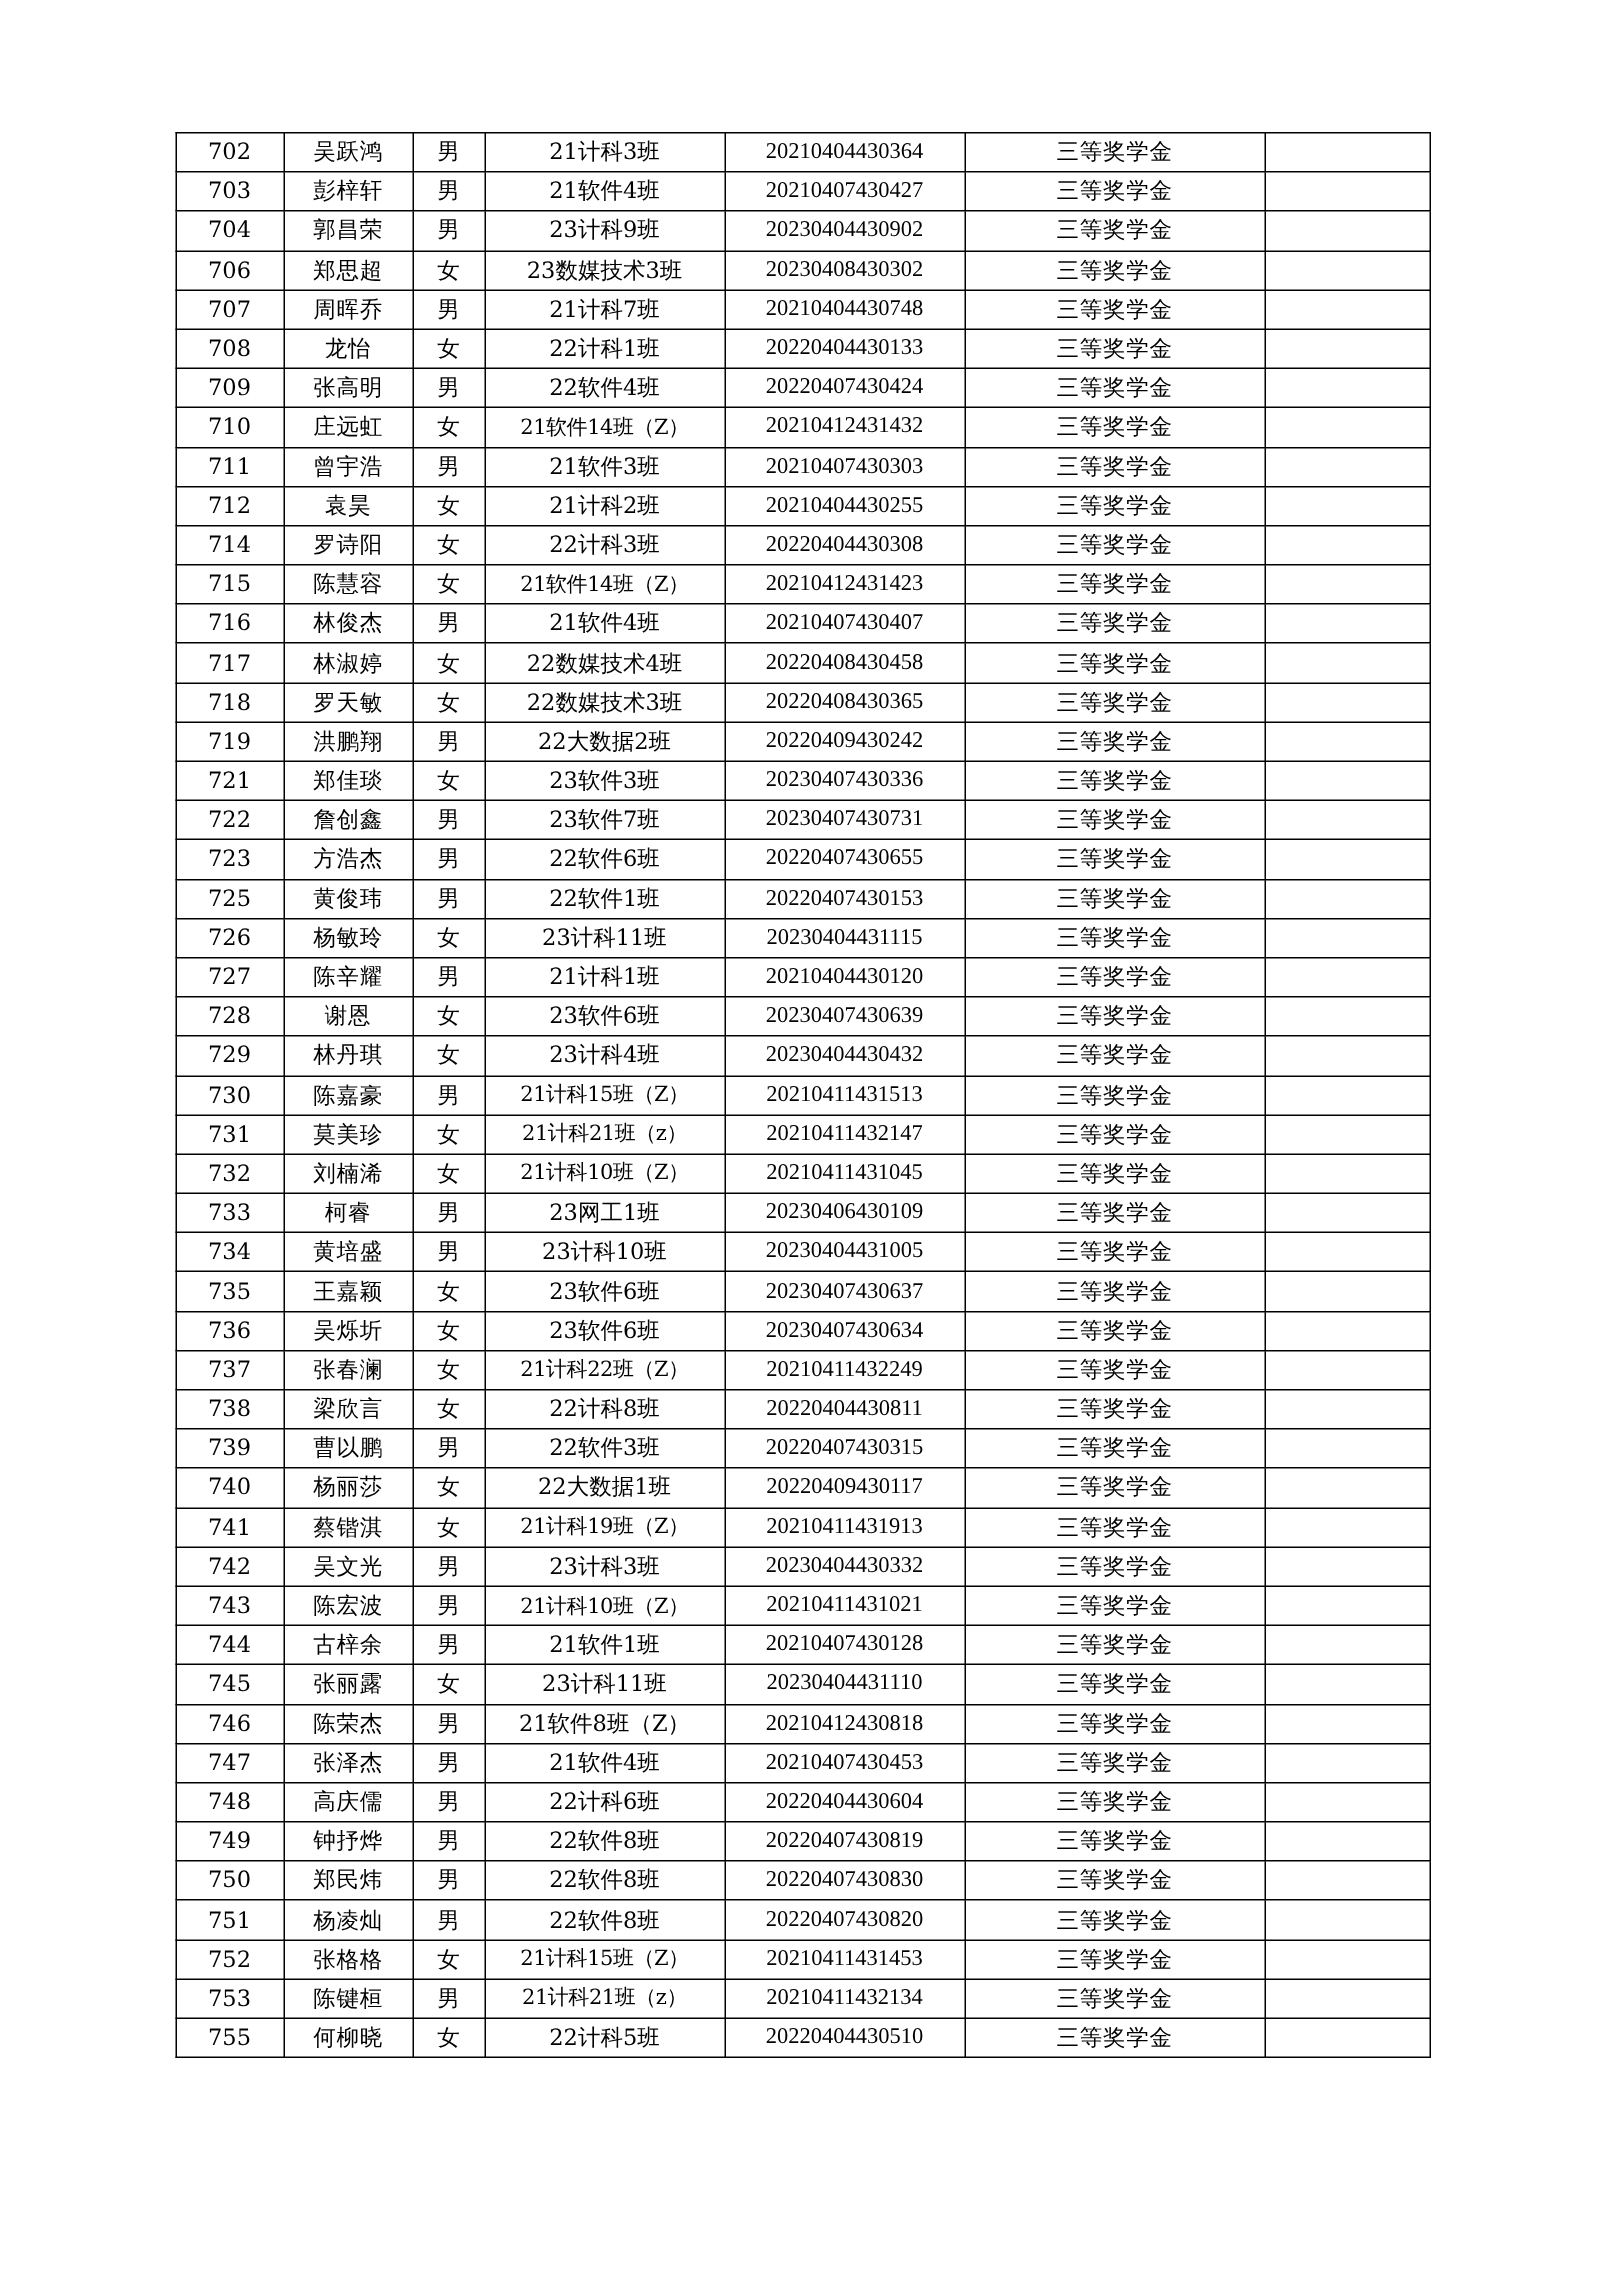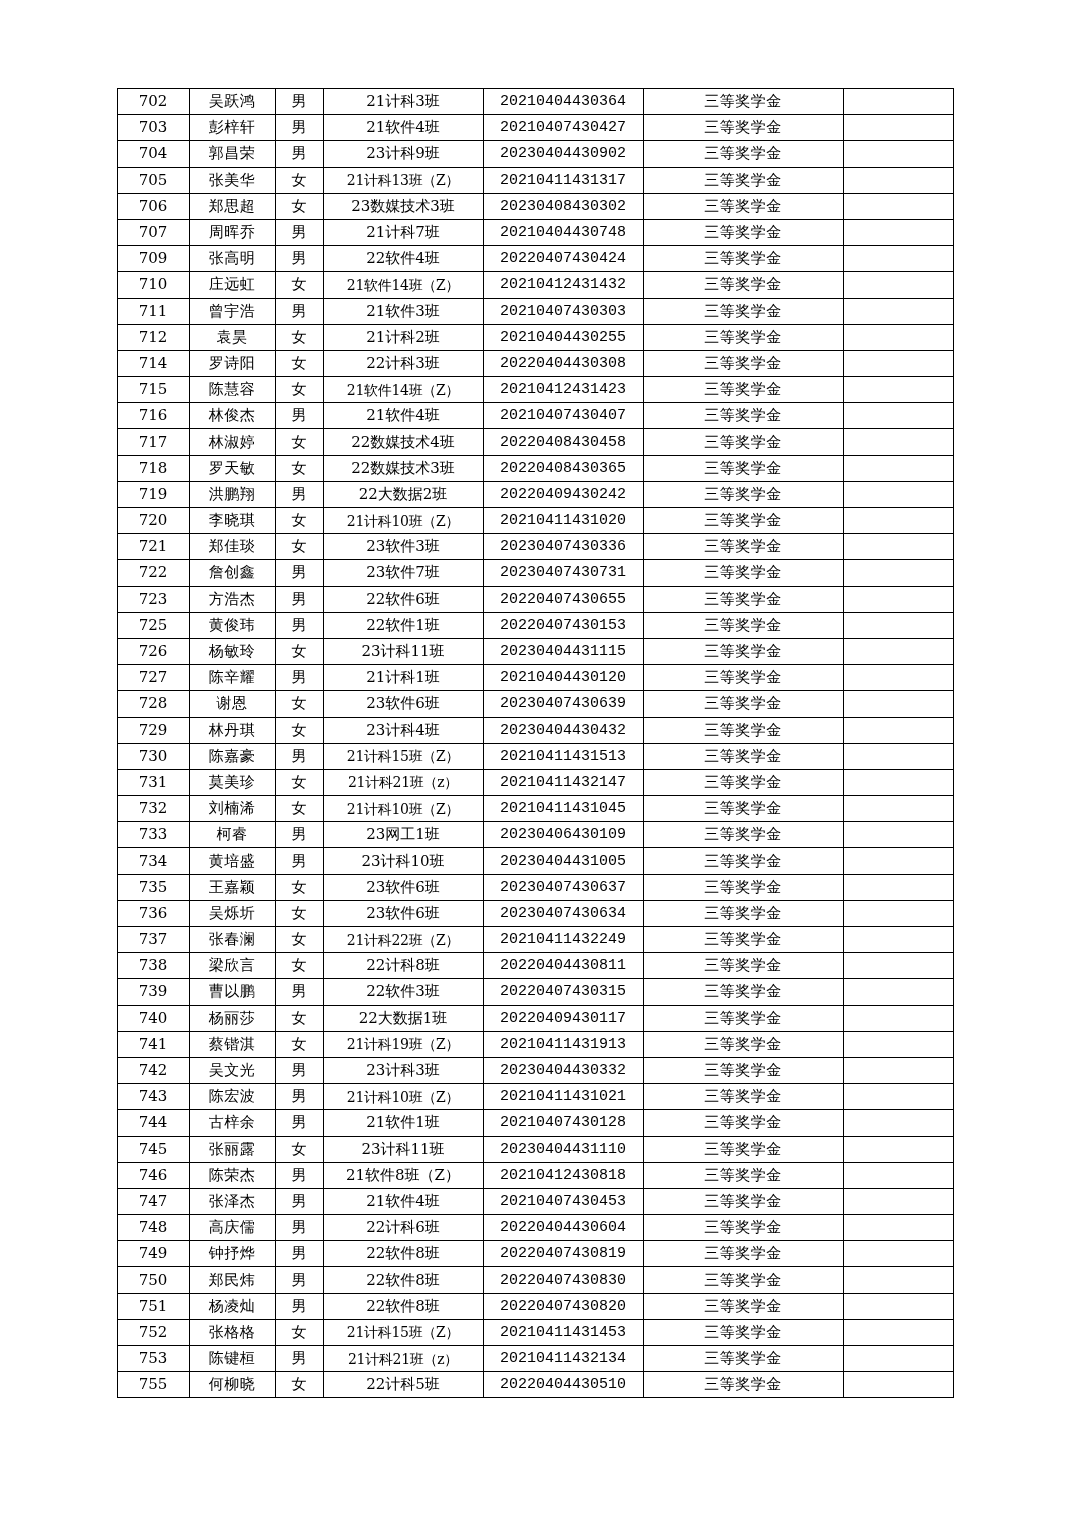--- a/index.html
+++ b/index.html
@@ -44,21 +44,21 @@
   }
   .c-no    { width: 72px; }
   .c-name  { width: 86px; }
   .c-sex   { width: 48px; }
   .c-class { width: 160px; }
   .c-id    { width: 160px; }
   .c-award { width: 200px; }
   .c-blank { width: 110px; }
 
   .cell-no { font-family: "DejaVu Serif", "Liberation Serif", serif; font-size: 15.5px; }
-  .cell-id { font-family: Liberation Mono, monospace; font-size: 14.5px; letter-spacing: 0px; }
+  .cell-id { font-family: Liberation Serif, serif; font-size: 14.5px; letter-spacing: 0px; }
   .cell-class { font-size: 15px; }
   .cell-class.narrow { font-size: 14px; letter-spacing: -0.3px; }
   .cell-name { font-size: 15.5px; letter-spacing: 0.5px; margin-top: 35px; }
   .cell-award { font-size: 15.5px; letter-spacing: 0.5px; }
 </style>
 </head>
 <body>
 
 <div class="page">
   <div class="table-wrap">
@@ -94,47 +94,47 @@
           <tr>
             <td class="cell-no">704</td>
             <td class="cell-name">郭昌荣</td>
             <td class="cell-sex">男</td>
             <td class="cell-class">23计科9班</td>
             <td class="cell-id">20230404430902</td>
             <td class="cell-award">三等奖学金</td>
             <td class="cell-blank"></td>
           </tr>
           <tr>
-            <td class="cell-no">705</td>
-            <td class="cell-name">张美华</td>
-            <td class="cell-sex">女</td>
-            <td class="cell-class narrow">21计科13班（Z）</td>
-            <td class="cell-id">20210411431317</td>
-            <td class="cell-award">三等奖学金</td>
-            <td class="cell-blank"></td>
-          </tr>
-          <tr>
             <td class="cell-no">706</td>
             <td class="cell-name">郑思超</td>
             <td class="cell-sex">女</td>
             <td class="cell-class">23数媒技术3班</td>
             <td class="cell-id">20230408430302</td>
             <td class="cell-award">三等奖学金</td>
             <td class="cell-blank"></td>
           </tr>
           <tr>
             <td class="cell-no">707</td>
             <td class="cell-name">周晖乔</td>
             <td class="cell-sex">男</td>
             <td class="cell-class">21计科7班</td>
             <td class="cell-id">20210404430748</td>
             <td class="cell-award">三等奖学金</td>
             <td class="cell-blank"></td>
           </tr>
           <tr>
+            <td class="cell-no">708</td>
+            <td class="cell-name">龙怡</td>
+            <td class="cell-sex">女</td>
+            <td class="cell-class">22计科1班</td>
+            <td class="cell-id">20220404430133</td>
+            <td class="cell-award">三等奖学金</td>
+            <td class="cell-blank"></td>
+          </tr>
+          <tr>
             <td class="cell-no">709</td>
             <td class="cell-name">张高明</td>
             <td class="cell-sex">男</td>
             <td class="cell-class">22软件4班</td>
             <td class="cell-id">20220407430424</td>
             <td class="cell-award">三等奖学金</td>
             <td class="cell-blank"></td>
           </tr>
           <tr>
             <td class="cell-no">710</td>
@@ -207,29 +207,20 @@
             <td class="cell-id">20220408430365</td>
             <td class="cell-award">三等奖学金</td>
             <td class="cell-blank"></td>
           </tr>
           <tr>
             <td class="cell-no">719</td>
             <td class="cell-name">洪鹏翔</td>
             <td class="cell-sex">男</td>
             <td class="cell-class">22大数据2班</td>
             <td class="cell-id">20220409430242</td>
-            <td class="cell-award">三等奖学金</td>
-            <td class="cell-blank"></td>
-          </tr>
-          <tr>
-            <td class="cell-no">720</td>
-            <td class="cell-name">李晓琪</td>
-            <td class="cell-sex">女</td>
-            <td class="cell-class narrow">21计科10班（Z）</td>
-            <td class="cell-id">20210411431020</td>
             <td class="cell-award">三等奖学金</td>
             <td class="cell-blank"></td>
           </tr>
           <tr>
             <td class="cell-no">721</td>
             <td class="cell-name">郑佳琰</td>
             <td class="cell-sex">女</td>
             <td class="cell-class">23软件3班</td>
             <td class="cell-id">20230407430336</td>
             <td class="cell-award">三等奖学金</td>

